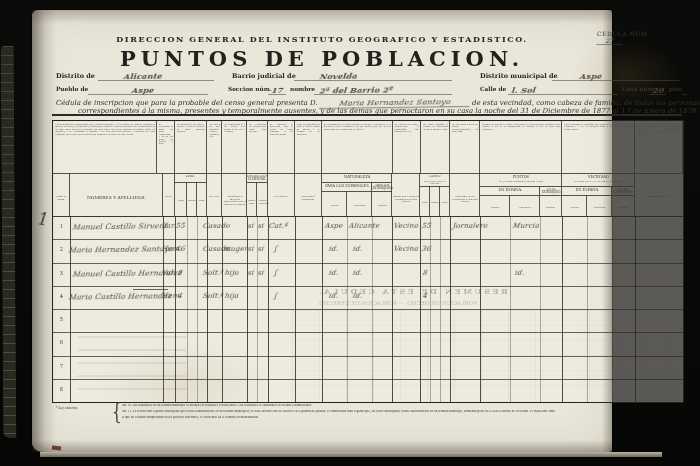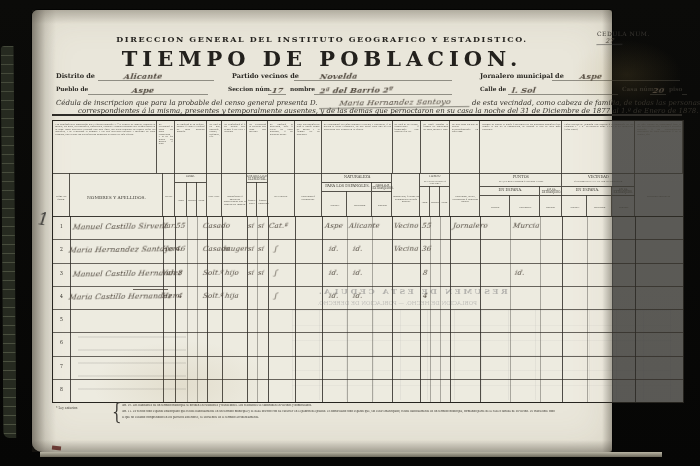--- a/index.html
+++ b/index.html
@@ -57,30 +57,30 @@
   <div id="prev-page"></div>
 
   <div id="paper">
     <div class="abs masthead-office">DIRECCION GENERAL DEL INSTITUTO GEOGRAFICO Y ESTADISTICO.</div>
 
     <div class="abs cedula-wrap">
       <span>CEDULA NUM.</span>
       <span class="cedula-num hw">27</span>
     </div>
 
-    <div class="abs masthead-title">TIEMPO DE POBLACION.</div>
+    <div class="abs masthead-title">PUNTOS DE POBLACION.</div>
 
     <div class="formline" style="left:0;top:60px;width:656px;">
       <span class="flabel" style="left:24px;">Distrito de</span>
       <span class="fline" style="left:66px;width:116px;"></span>
       <span class="fval hw" style="left:92px;">Alicante</span>
-      <span class="flabel" style="left:200px;">Partido vecinos de</span>
+      <span class="flabel" style="left:200px;">Barrio judicial de</span>
       <span class="fline" style="left:262px;width:158px;"></span>
       <span class="fval hw" style="left:288px;">Novelda</span>
-      <span class="flabel" style="left:448px;">Jornalero municipal de</span>
+      <span class="flabel" style="left:448px;">Distrito municipal de</span>
       <span class="fline" style="left:520px;width:128px;"></span>
       <span class="fval hw" style="left:548px;">Aspe</span>
     </div>
 
     <div class="formline" style="left:0;top:74px;width:656px;font-size:5.8px;">
       <span class="flabel" style="left:24px;">Pueblo de</span>
       <span class="fline" style="left:56px;width:120px;"></span>
       <span class="fval hw" style="left:100px;">Aspe</span>
       <span class="flabel" style="left:196px;">Seccion núm.</span>
       <span class="fline" style="left:236px;width:18px;"></span>

